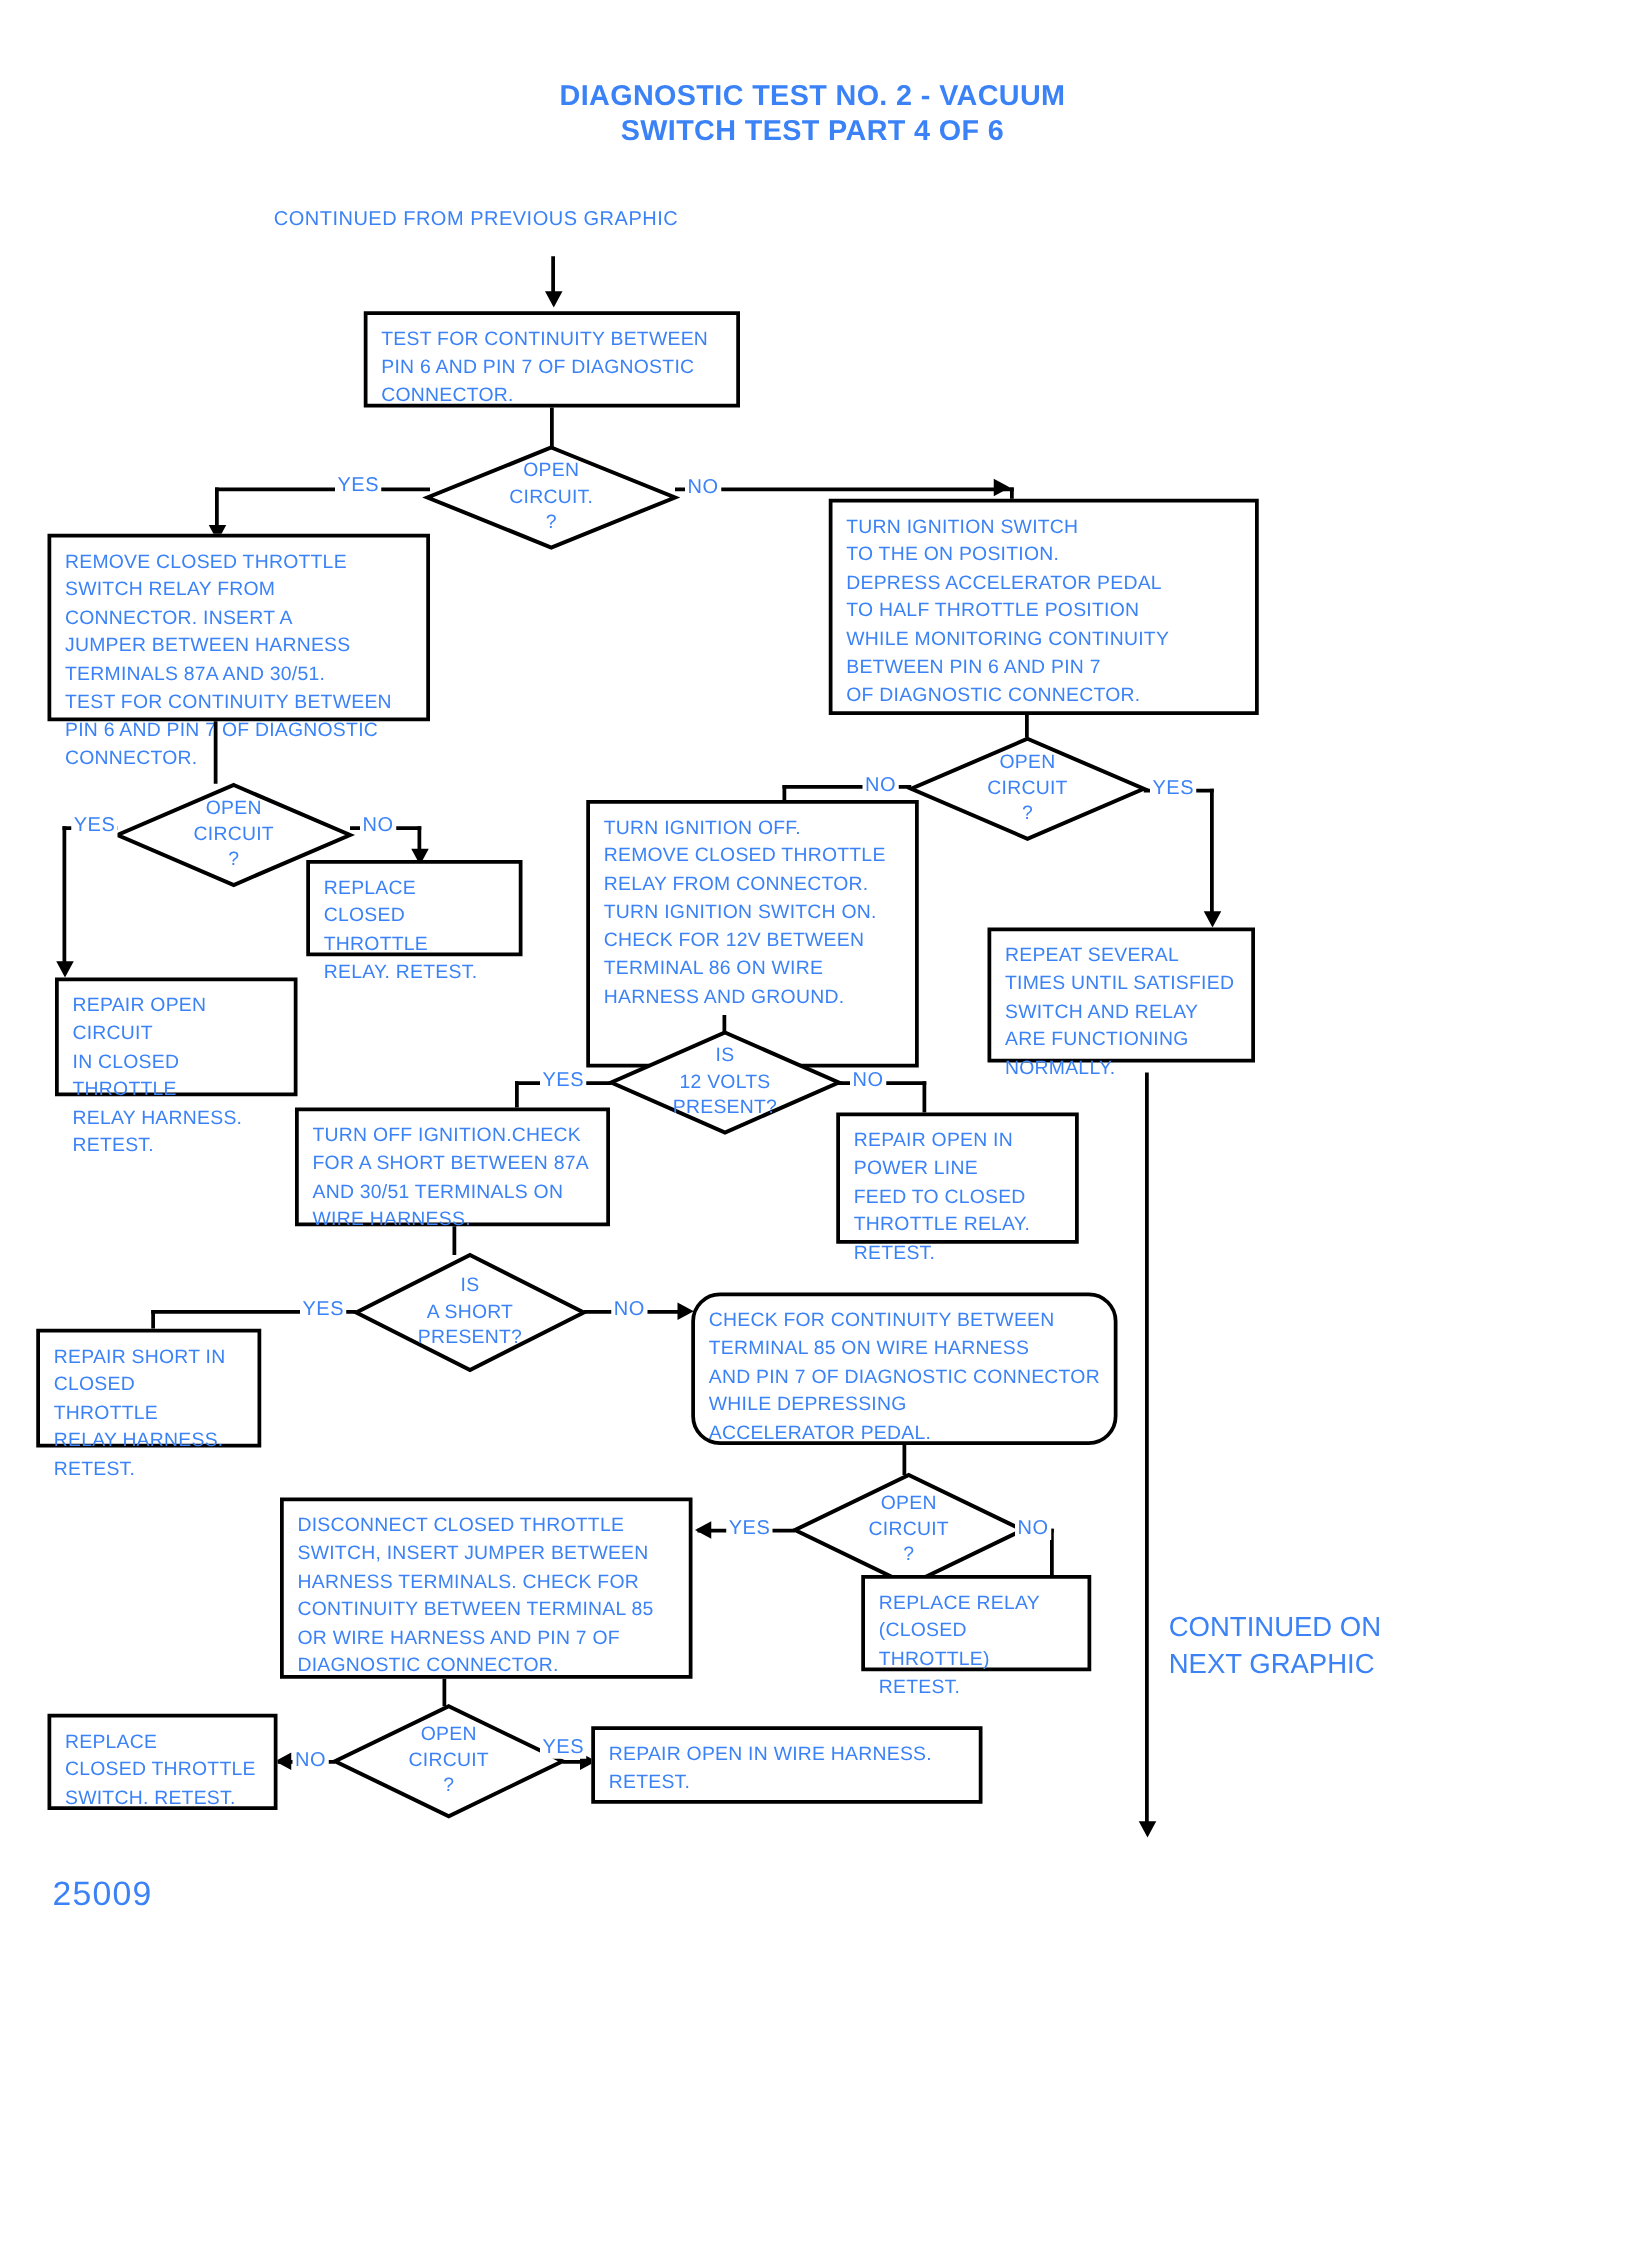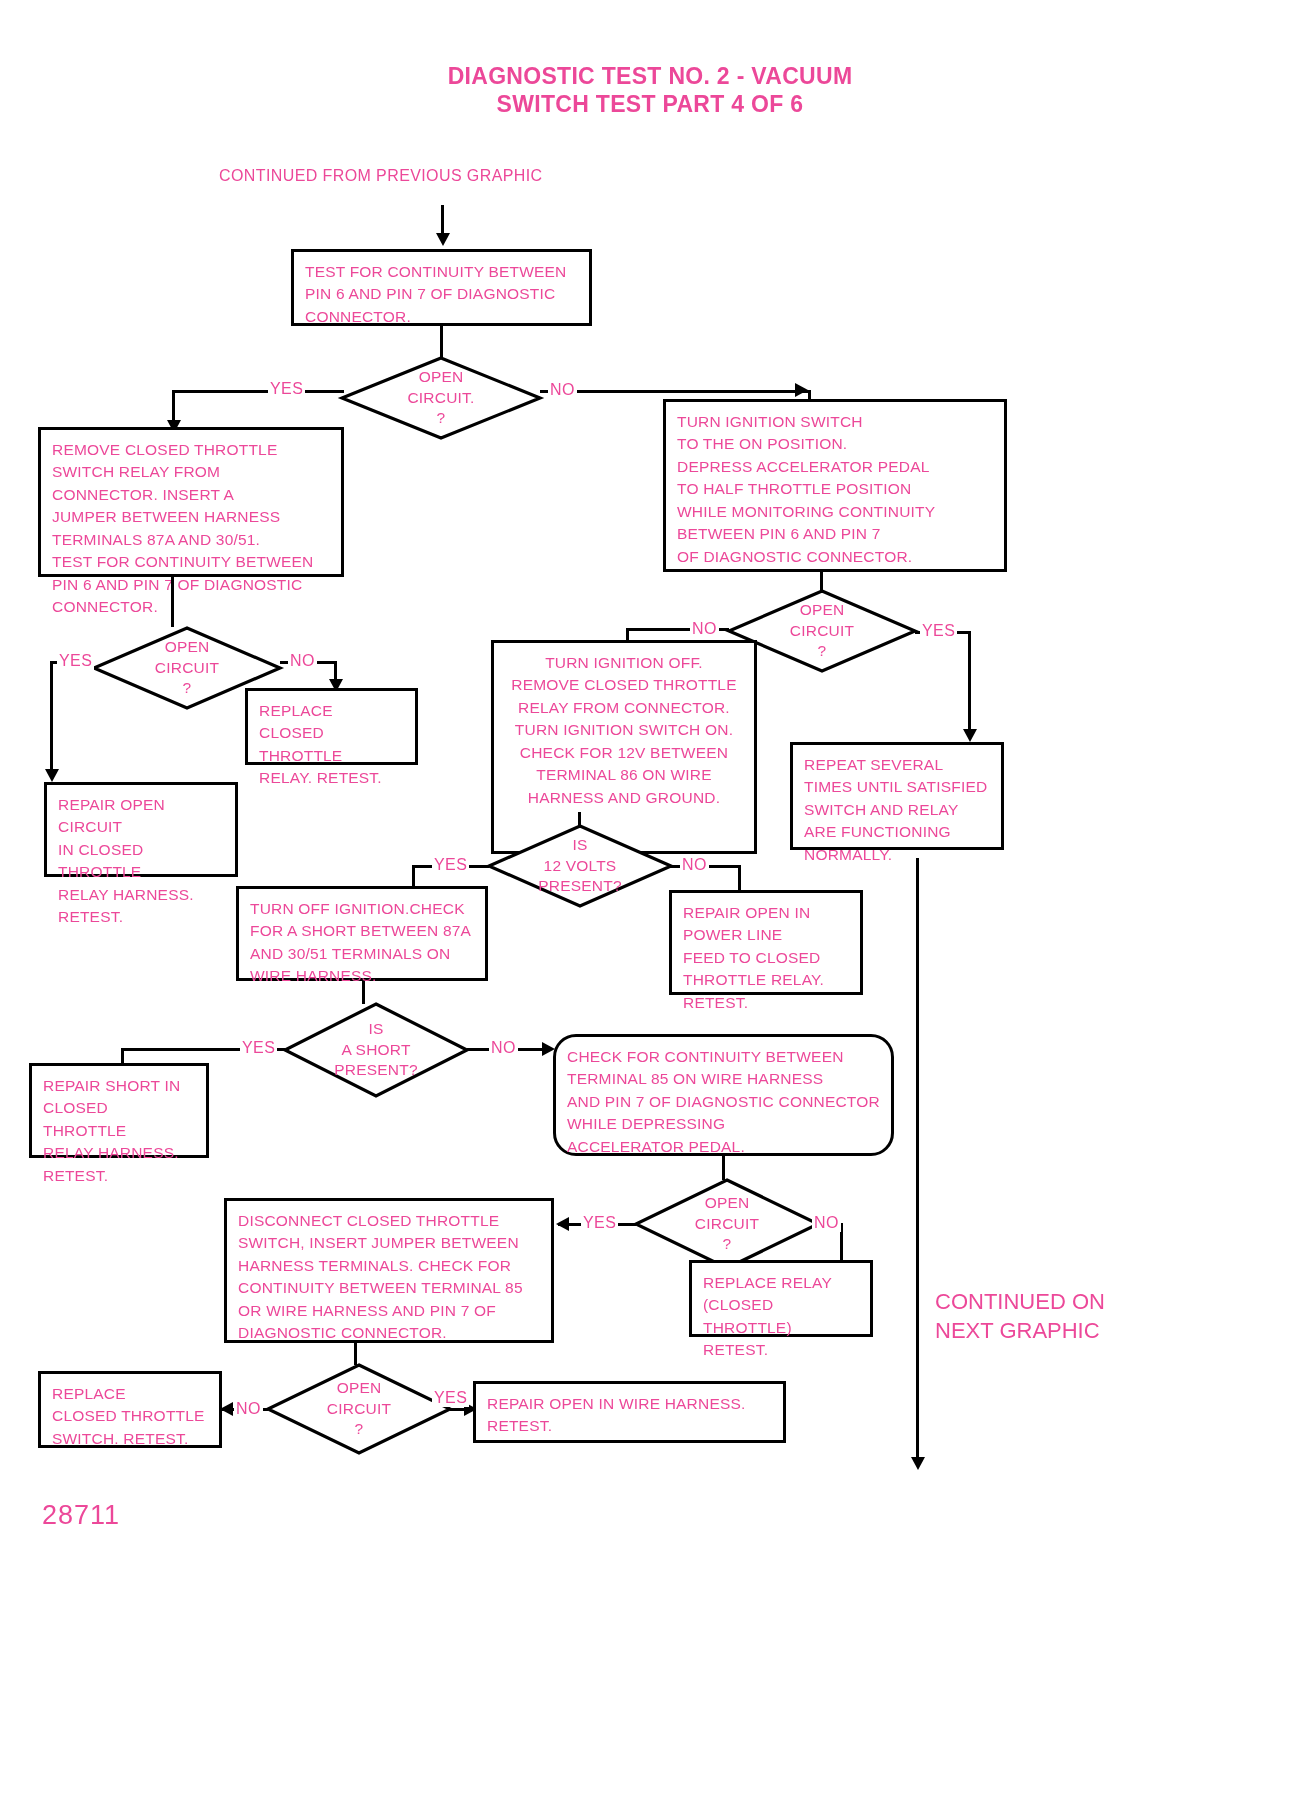--- a/index.html
+++ b/index.html
@@ -6,21 +6,21 @@
     margin: 0;
     padding: 0;
     background: #ffffff;
   }
   #page {
     position: relative;
     width: 1305px;
     height: 1795px;
     background: #ffffff;
     font-family: "Liberation Sans", sans-serif;
-    color: #ec4899;
+    color: #3b82f6;
     overflow: hidden;
   }
 
   
   .title {
     position: absolute;
     font-weight: bold;
     font-size: 23px;
     letter-spacing: 0.3px;
     line-height: 1.22;
@@ -225,21 +225,21 @@
 
   <div class="ln lnh" style="left:626px; top:628px; width:103px;"></div>
   <div class="ln lnv" style="left:626px; top:628px; height:15px;"></div>
   <div class="elabel" style="left:690px; top:620px;">NO</div>
 
   <div class="ln lnh" style="left:915px; top:631px; width:56px;"></div>
   <div class="ln lnv" style="left:968px; top:631px; height:106px;"></div>
   <div class="arrow arrow-down" style="left:963px; top:729px;"></div>
   <div class="elabel" style="left:920px; top:622px;">YES</div>
 
-  <div class="node" style="left:491px; top:640px; width:266px; height:214px;text-align:center;">TURN IGNITION OFF.
+  <div class="node" style="left:469px; top:640px; width:266px; height:214px;">TURN IGNITION OFF.
 REMOVE CLOSED THROTTLE
 RELAY FROM CONNECTOR.
 TURN IGNITION SWITCH ON.
 CHECK FOR 12V BETWEEN
 TERMINAL 86 ON WIRE
 HARNESS AND GROUND.</div>
 
   <div class="node" style="left:790px; top:742px; width:214px; height:108px;">REPEAT SEVERAL
 TIMES UNTIL SATISFIED
 SWITCH AND RELAY
@@ -362,15 +362,15 @@
   <div class="arrow arrow-right" style="left:464px; top:1402px;"></div>
   <div class="elabel" style="left:432px; top:1389px;">YES</div>
 
   <div class="node" style="left:38px; top:1371px; width:184px; height:77px;">REPLACE
 CLOSED THROTTLE
 SWITCH. RETEST.</div>
 
   <div class="node" style="left:473px; top:1381px; width:313px; height:62px;">REPAIR OPEN IN WIRE HARNESS.
 RETEST.</div>
 
-  <div class="footer-id" style="left:42px; top:1500px;">28711</div>
+  <div class="footer-id" style="left:42px; top:1500px;">25009</div>
 
 </div>
 
 </body></html>

